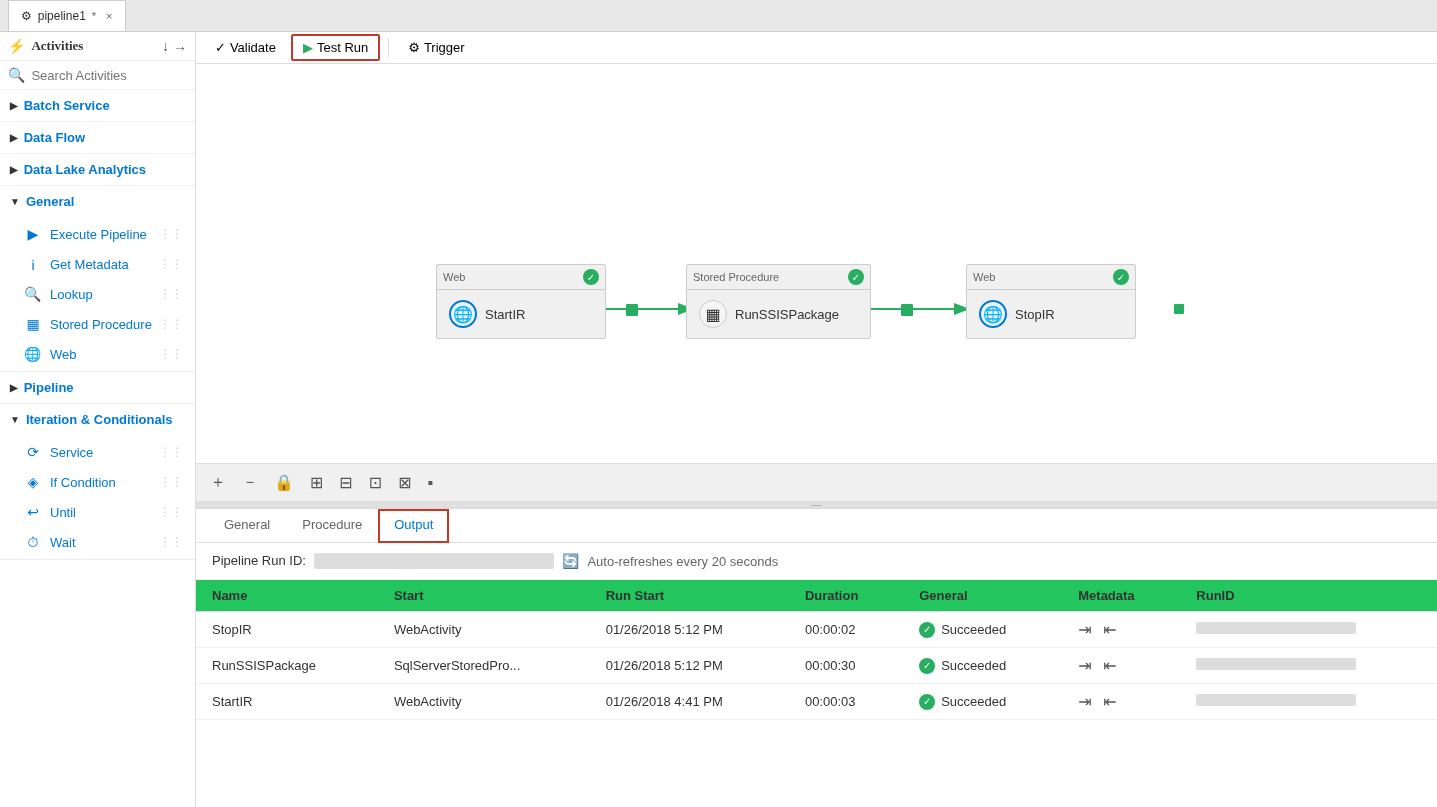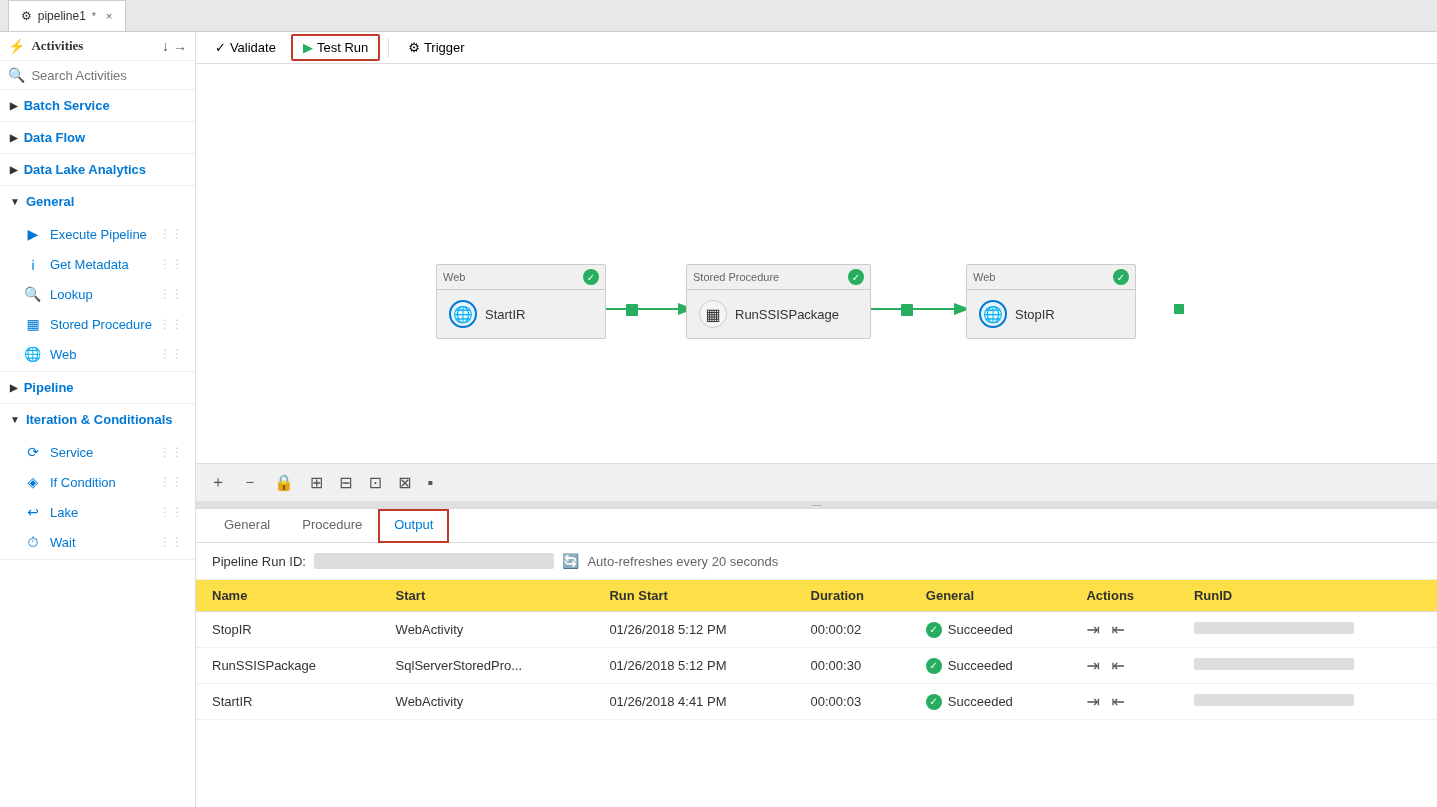--- a/index.html
+++ b/index.html
@@ -241,21 +241,20 @@
       height: 300px;
       background: #fff;
       border-top: 2px solid #ddd;
       display: flex;
       flex-direction: column;
       flex-shrink: 0;
     }
 
     .pipeline-run-info {
       display: flex;
-      align-items: center;
       gap: 8px;
       padding: 10px 16px;
       font-size: 13px;
       border-bottom: 1px solid #eee;
     }
     .run-id-placeholder {
       width: 240px;
       height: 16px;
       background: #ddd;
       border-radius: 2px;
@@ -275,21 +274,21 @@
     table {
       width: 100%;
       border-collapse: collapse;
       font-size: 13px;
     }
     thead th {
       text-align: left;
       padding: 8px 16px;
       font-weight: 600;
       border-bottom: 1px solid #ddd;
-      background: #fde047;
+      background: #22c55e;
       color: #333;
     }
     tbody td {
       padding: 8px 16px;
       border-bottom: 1px solid #f0f0f0;
     }
     .status-cell {
       display: flex;
       align-items: center;
       gap: 6px;
@@ -481,21 +480,21 @@
         <div class="sidebar-item">
           <div class="sidebar-item-left">
             <div class="sidebar-item-icon">◈</div>
             <span>If Condition</span>
           </div>
           <span class="sidebar-item-drag">⋮⋮</span>
         </div>
         <div class="sidebar-item">
           <div class="sidebar-item-left">
             <div class="sidebar-item-icon">↩</div>
-            <span>Lake</span>
+            <span>Until</span>
           </div>
           <span class="sidebar-item-drag">⋮⋮</span>
         </div>
         <div class="sidebar-item">
           <div class="sidebar-item-left">
             <div class="sidebar-item-icon">⏱</div>
             <span>Wait</span>
           </div>
           <span class="sidebar-item-drag">⋮⋮</span>
         </div>
@@ -611,21 +610,21 @@
 
       <div class="results-table">
         <table>
           <thead>
             <tr>
               <th>Name</th>
               <th>Start</th>
               <th>Run Start</th>
               <th>Duration</th>
               <th>General</th>
-              <th>Actions</th>
+              <th>Metadata</th>
               <th>RunID</th>
             </tr>
           </thead>
           <tbody>
             <tr>
               <td>StopIR</td>
               <td>WebActivity</td>
               <td>01/26/2018 5:12 PM</td>
               <td>00:00:02</td>
               <td>

